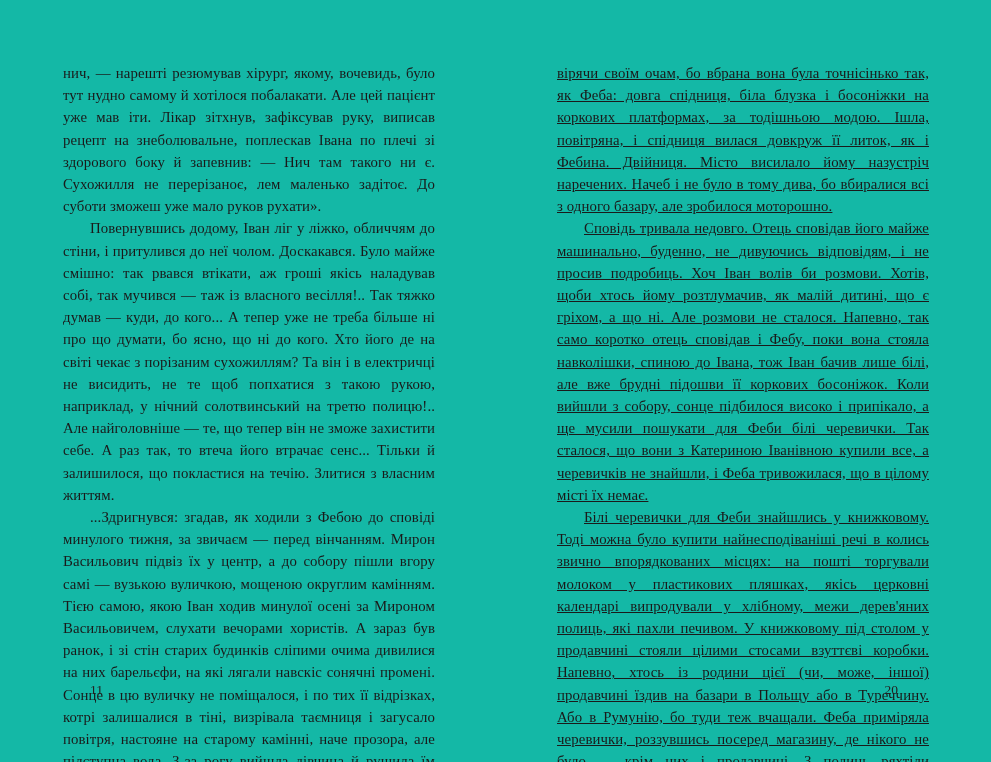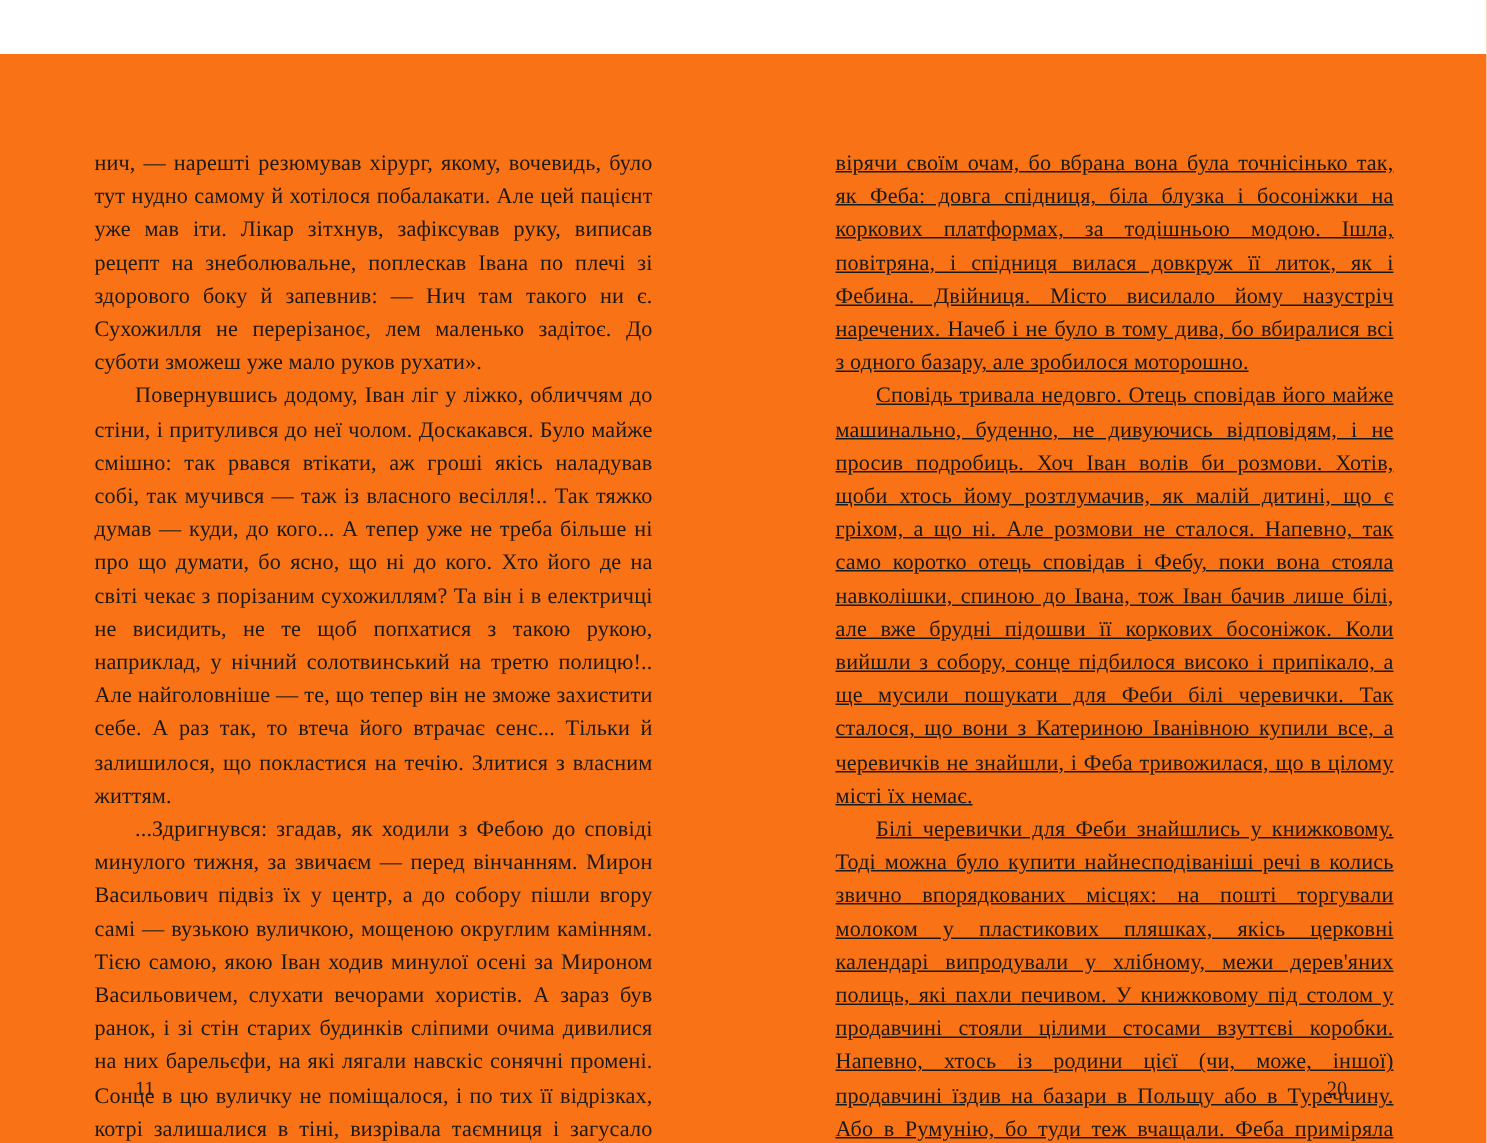--- a/index.html
+++ b/index.html
@@ -11,22 +11,21 @@
     width: 991px;
     height: 762px;
     position: relative;
     overflow: hidden;
     font-family: "Liberation Serif", serif;
     color: #1a1a1a;
   }
   .spread {
     position: absolute;
     inset: 0;
-    background: #f97316;
-    margin-top: 36px;
+    background: #14b8a6;
   }
   .page {
     position: absolute;
     top: 62px;
     width: 372px;
     height: 700px;
   }
   .page-left  { left: 63px; }
   .page-right { left: 557px; text-decoration: underline; }
   .page-text {

